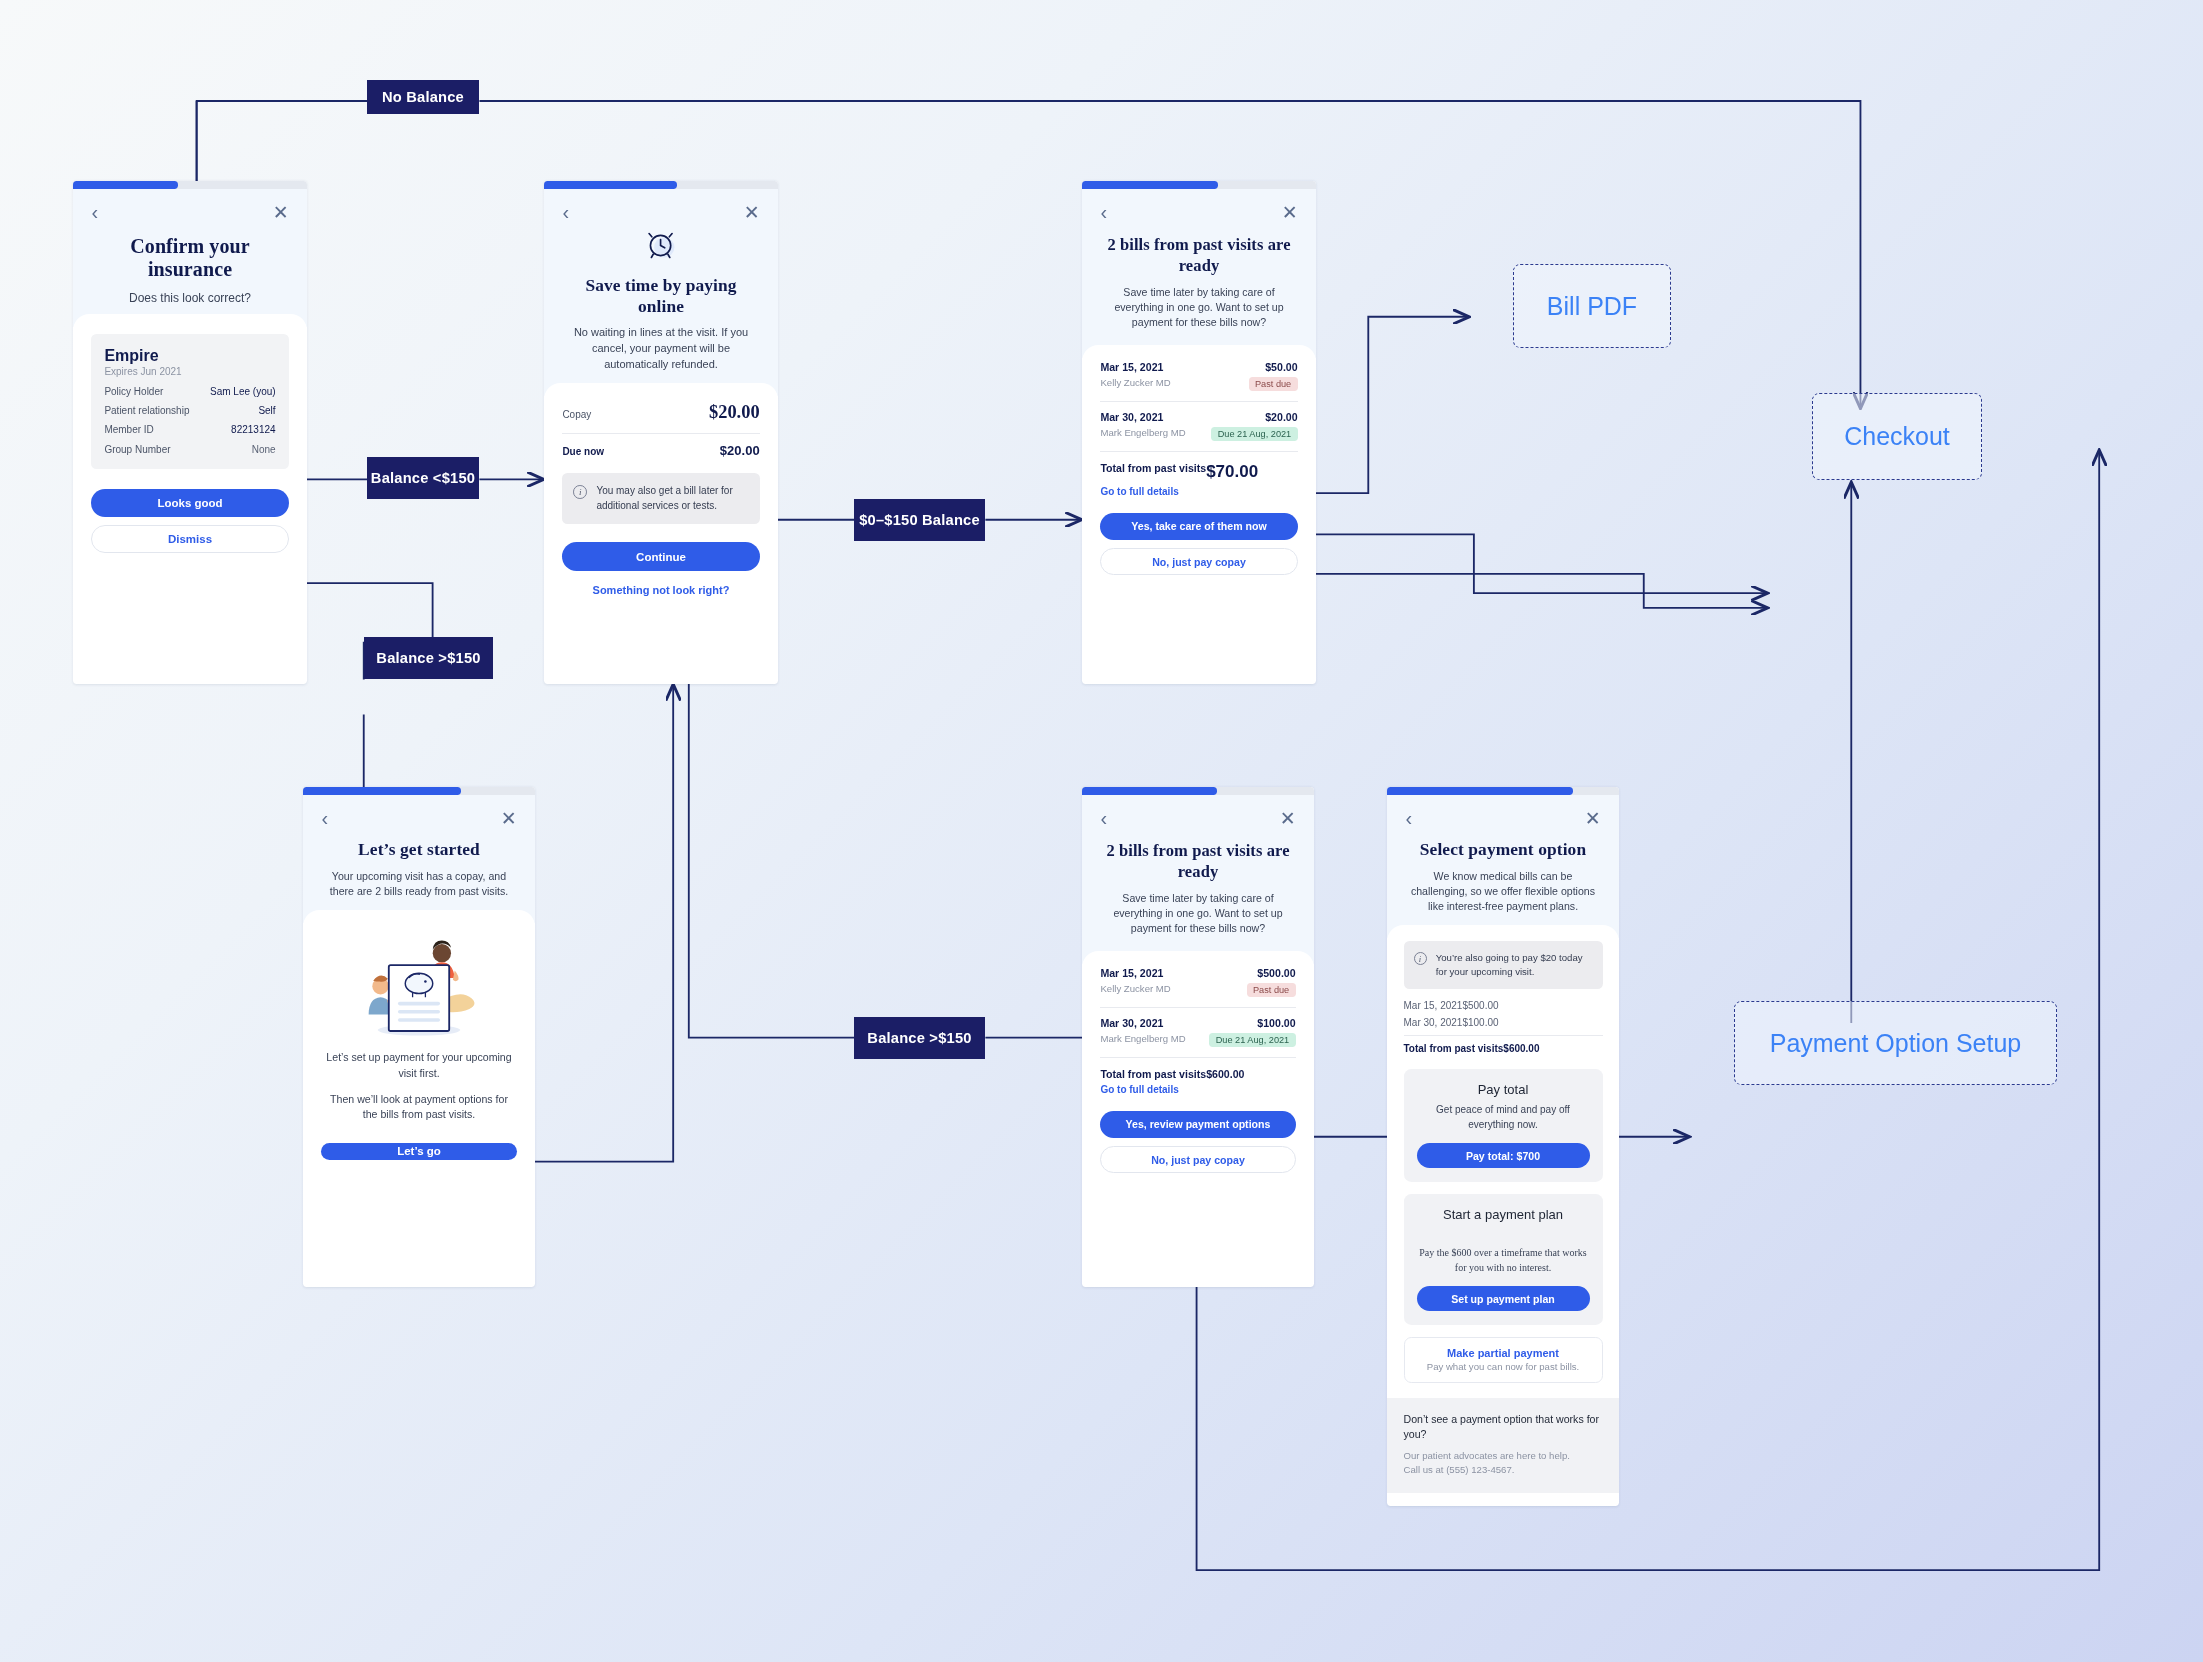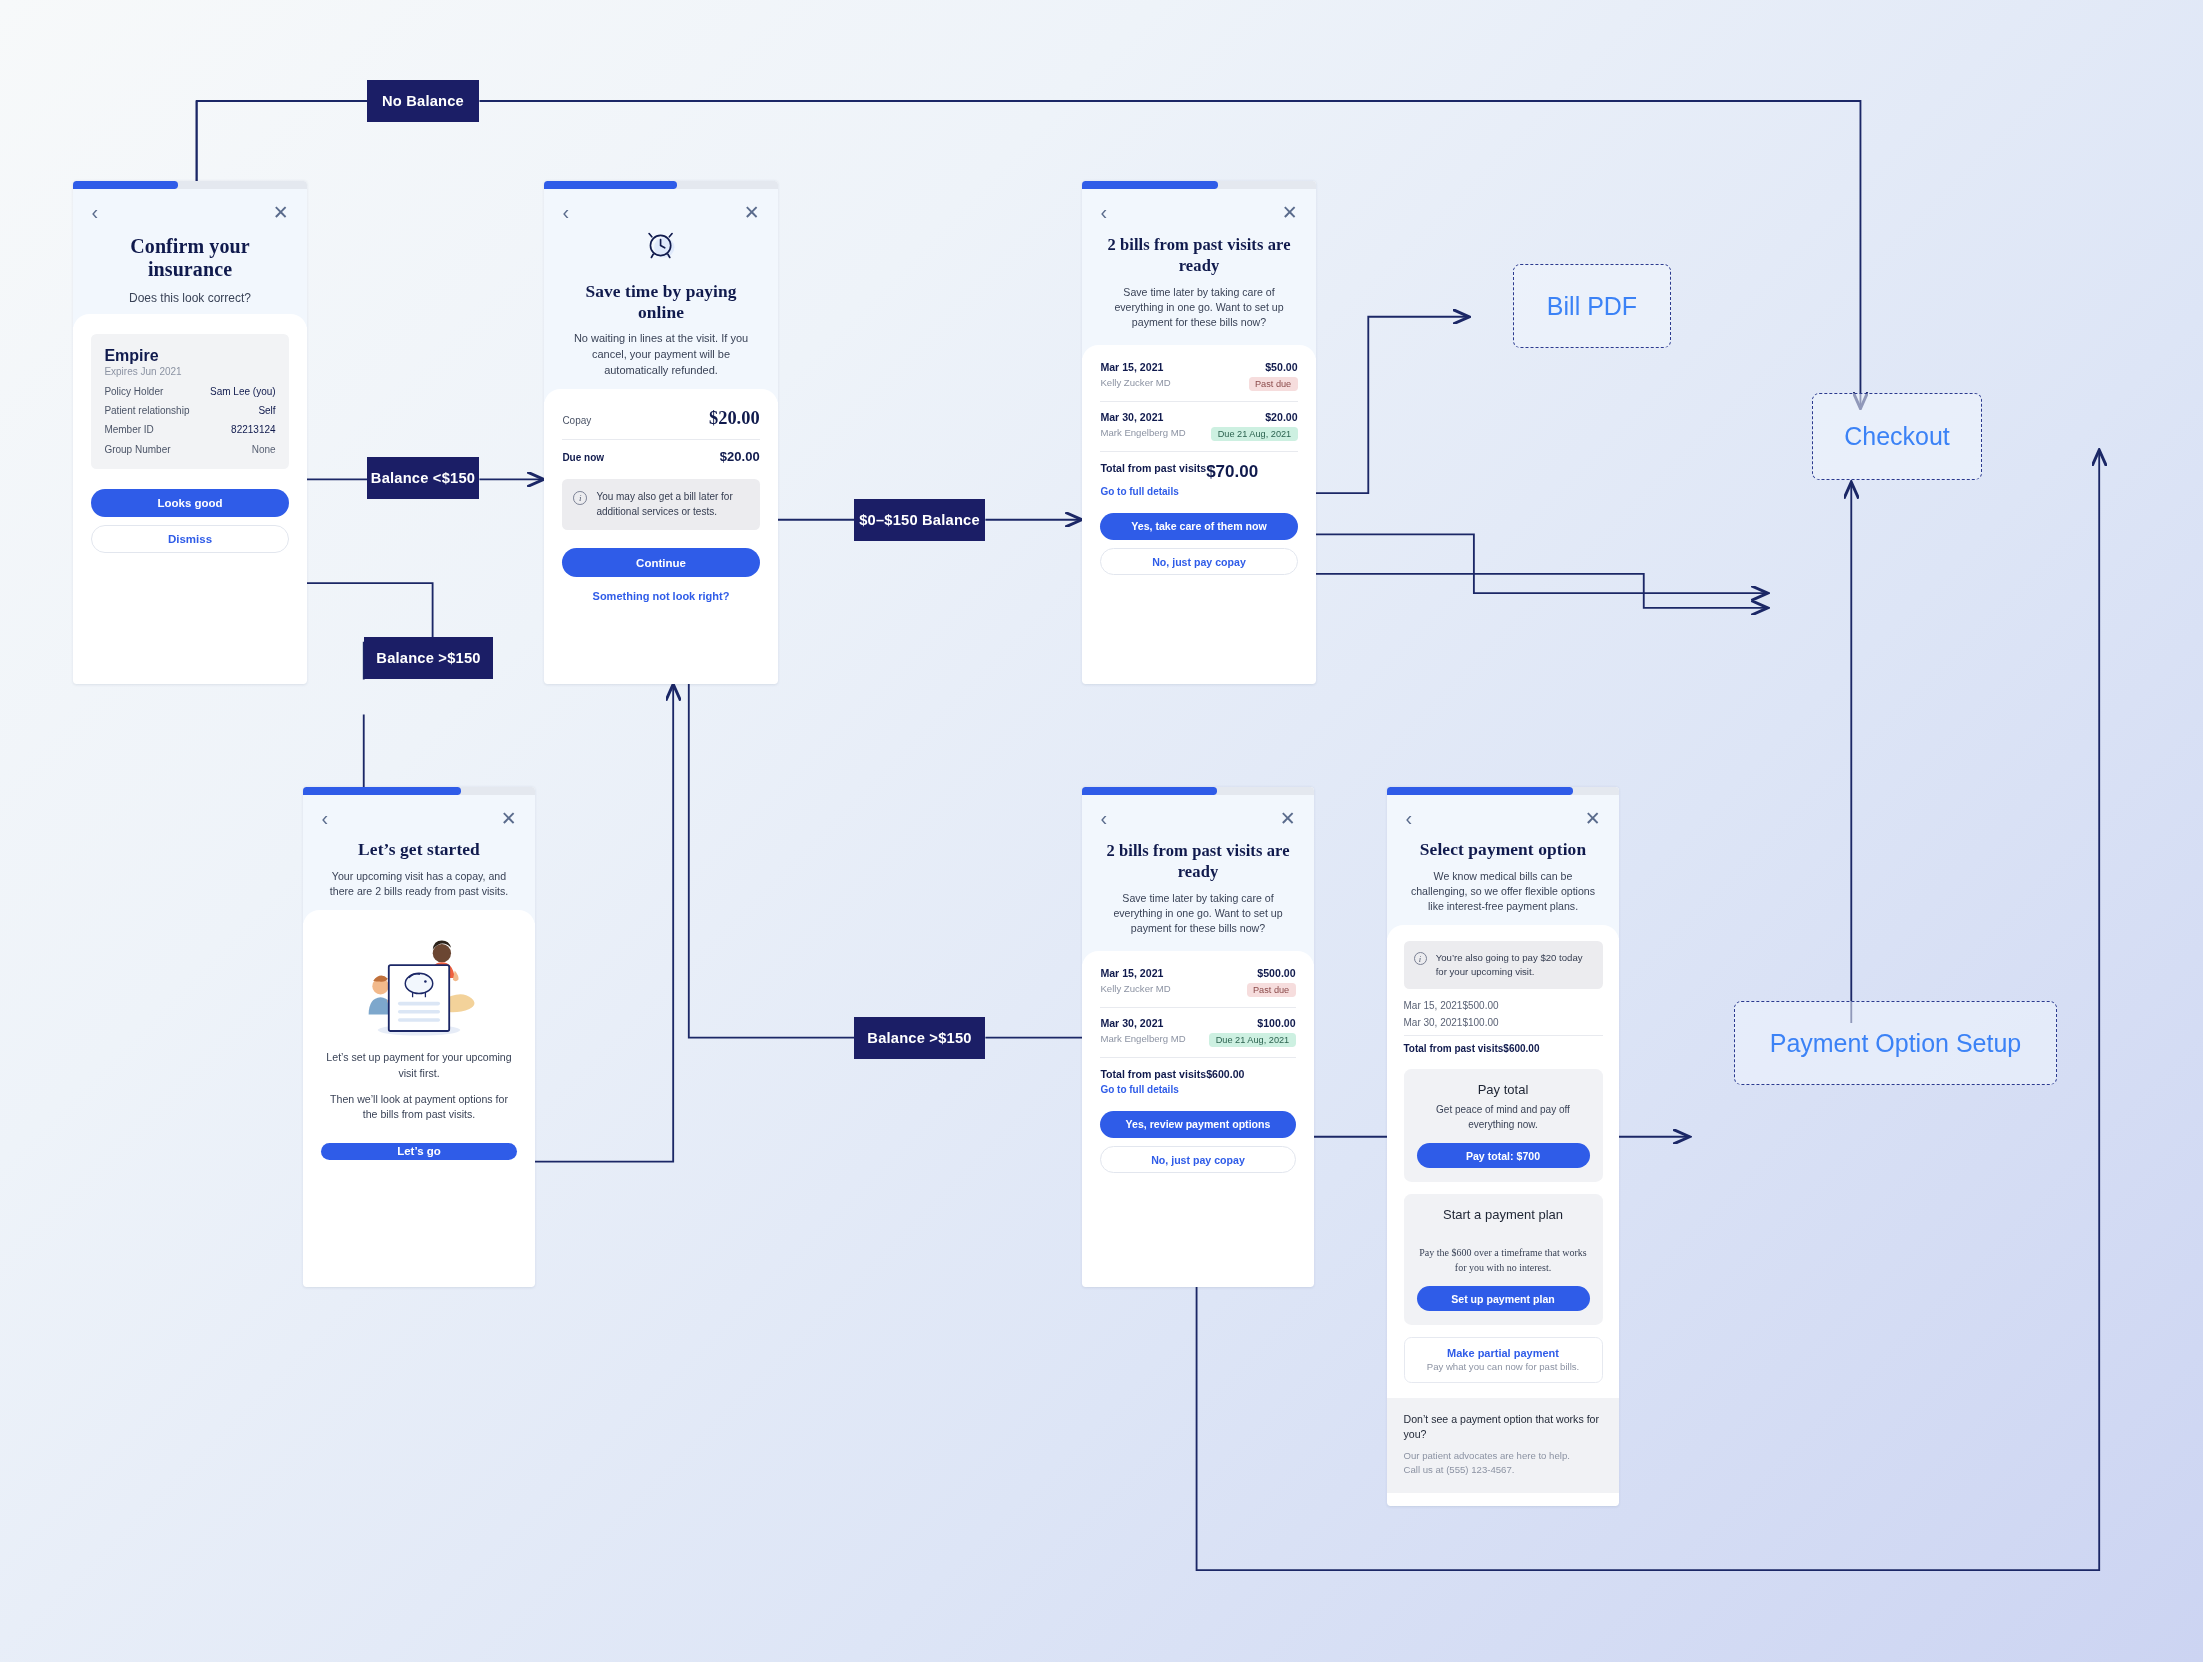--- a/index.html
+++ b/index.html
@@ -157,21 +157,21 @@
     <path d="M1415,625 L1790,625 L1790,662 L1925,662" marker-end="url(#ah)"></path>
 
     <path d="M1415,1238 L1840,1238" marker-end="url(#ah)"></path>
 
     <path d="M1303,1282 L1303,1710 L2286,1710 L2286,490" marker-end="url(#ah)"></path>
 
     <path d="M2016,1114 L2016,525" marker-end="url(#ah)"></path>
   </g>
 </svg>
 
-<div class="flabel" style="left:367px;top:80px;width:112px;height:42px;font-size:14.7px;">No Balance</div>
+<div class="flabel" style="left:367px;top:80px;width:112px;height:34px;font-size:14.7px;">No Balance</div>
 
 <div class="flabel" style="left:367px;top:457px;width:112px;height:42px;font-size:14.7px;">Balance &lt;$150</div>
 
 <div class="flabel" style="left:364px;top:637px;width:129px;height:42px;font-size:14.7px;">Balance &gt;$150</div>
 
 <div class="flabel" style="left:854px;top:499px;width:131px;height:42px;font-size:14.7px;">$0–$150 Balance</div>
 
 <div class="flabel" style="left:854px;top:1017px;width:131px;height:42px;font-size:14.7px;">Balance &gt;$150</div>
 
 <div class="dashbox" style="left:1469px;top:264px;width:158px;height:84px;font-size:25px;">Bill PDF</div>
@@ -231,21 +231,21 @@
       <svg width="37" height="35" viewBox="0 0 40 38" aria-hidden="true">
         <circle cx="23" cy="21" r="11" fill="#dfe9fb"></circle>
         <circle cx="19" cy="19" r="11" fill="none" stroke="#101a4d" stroke-width="1.8"></circle>
         <path d="M19 12.5 V19 L23.5 21.5" fill="none" stroke="#101a4d" stroke-width="1.8" stroke-linecap="round"></path>
         <path d="M9.5 9.5 L6.5 6" stroke="#101a4d" stroke-width="1.8" stroke-linecap="round"></path>
         <path d="M28.5 9.5 L31.5 6" stroke="#101a4d" stroke-width="1.8" stroke-linecap="round"></path>
         <path d="M11 28.5 L9 32" stroke="#101a4d" stroke-width="1.8" stroke-linecap="round"></path>
         <path d="M27 28.5 L29 32" stroke="#101a4d" stroke-width="1.8" stroke-linecap="round"></path>
       </svg>
     </div>
-    <div class="ptitle" style="font-size:17.4px;margin-top:15px;">Save time by paying online</div>
+    <div class="ptitle" style="font-size:17.4px;margin-top:9px;">Save time by paying online</div>
     <div class="psub" style="font-size:11px;">No waiting in lines at the visit. If you cancel, your payment will be automatically refunded.</div>
   </div>
   <div class="pbody" style="padding-top:18.4px;">
     <div class="amtrow">
       <span class="amtlabel" style="font-size:10px;">Copay</span>
       <span class="amtbig" style="font-size:18.4px;">$20.00</span>
     </div>
     <div class="hr" style="margin:10px 0 10px 0;"></div>
     <div class="amtrow">
       <span class="duelabel" style="font-size:10px;">Due now</span>

